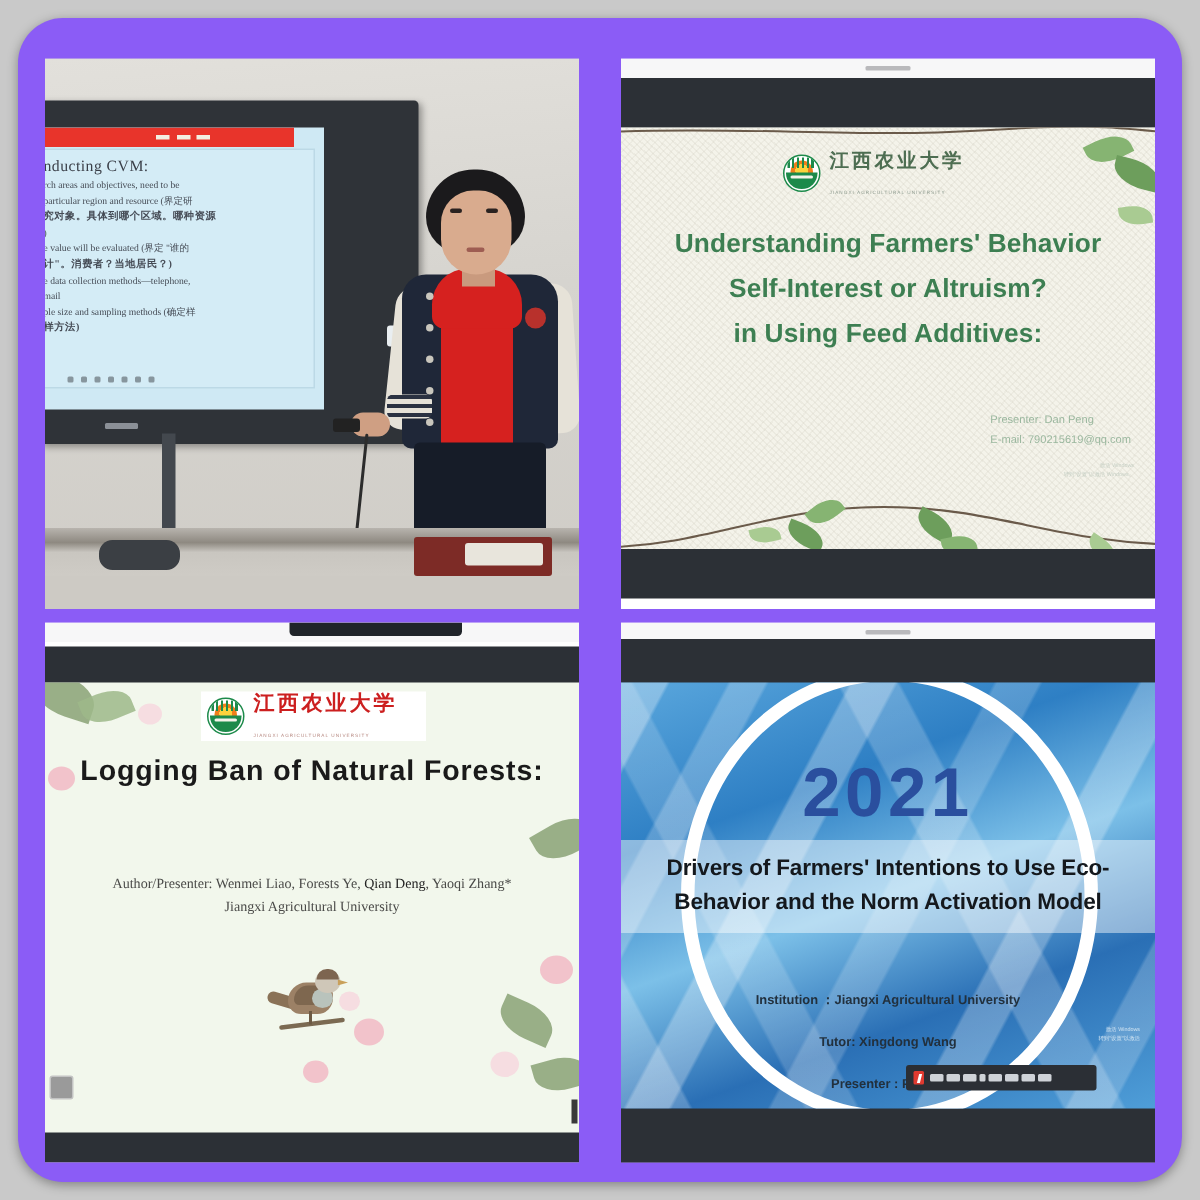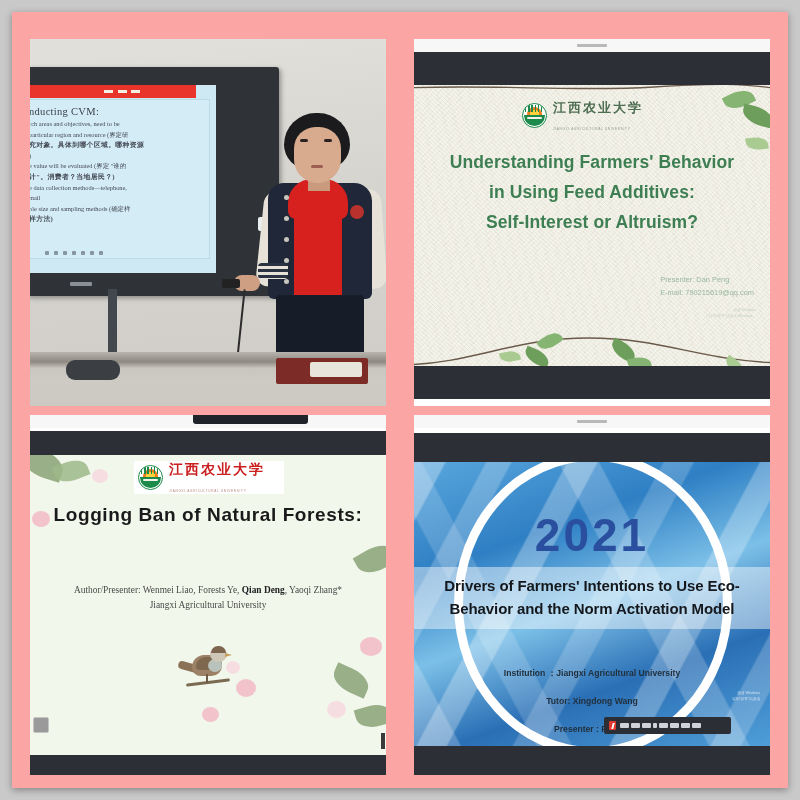--- a/index.html
+++ b/index.html
@@ -3,23 +3,24 @@
 <meta charset="utf-8">
 <style>
   html,body{margin:0;padding:0;}
   body{
     width:800px;height:800px;overflow:hidden;
     background:#c9c9c9;
     font-family:"Liberation Sans", sans-serif;
   }
   .page-frame{
     position:absolute;left:12px;top:12px;width:776px;height:776px;
-    background:#fca5a5;
+    background:#8b5cf6;
     box-shadow:0 2px 7px rgba(0,0,0,.35);
     box-sizing:border-box;
+    border-radius:30px;
   }
   .grid{
     position:absolute;left:18px;top:13px;width:740px;height:750px;
   }
   .cell{position:absolute;overflow:hidden;}
   .cell-tl{left:0px;   top:14px;  width:356px;height:367px;}
   .cell-tr{left:384px; top:14px;  width:356px;height:367px;}
   .cell-bl{left:0px;   top:390px; width:356px;height:360px;}
   .cell-br{left:384px; top:390px; width:356px;height:360px;}
 
@@ -144,21 +145,21 @@
      display:flex;align-items:center;gap:6px;padding-left:4px;box-sizing:border-box;}
   .bl-logo .cn-name{color:#cc1f1f;font-size:14px;}
   .bl-logo .en-name{color:#b5867e;}
   .bl-title{position:absolute;left:0;right:0;top:47px;text-align:center;}
   .bl-title .l1,.bl-title .l2{font-size:19px;font-weight:bold;color:#1a1a1a;line-height:25px;letter-spacing:.6px;}
   .bl-sub{position:absolute;left:0;right:0;top:100px;text-align:center;
      font-family:"Liberation Serif",serif;font-style:italic;font-weight:bold;
      font-size:16px;color:#1a1a1a;letter-spacing:.2px;}
   .bl-authors{position:absolute;left:0;right:0;top:128px;text-align:center;
      font-family:"Liberation Serif",serif;font-size:9.4px;color:#4a4a48;line-height:15px;}
-  .bl-authors b{font-weight:bold;color:#222;}
+  .bl-authors b{font-weight:normal;color:#222;}
   .bird{position:absolute;left:150px;top:188px;width:62px;height:52px;}
   .bird .bod{position:absolute;left:12px;top:12px;width:30px;height:21px;background:#9c8166;
      border-radius:14px 10px 12px 10px;}
   .bird .head{position:absolute;left:30px;top:4px;width:17px;height:15px;background:#cfc7b8;border-radius:50%;}
   .bird .cap{position:absolute;left:31px;top:3px;width:15px;height:7px;background:#7d6550;border-radius:8px 8px 0 0;}
   .bird .beak{position:absolute;left:45px;top:10px;width:7px;height:4px;background:#c9a05a;
      clip-path:polygon(0 0,100% 50%,0 100%);}
   .bird .tail{position:absolute;left:-2px;top:20px;width:22px;height:8px;background:#8a7257;
      border-radius:4px;transform:rotate(16deg);}
   .bird .wing{position:absolute;left:16px;top:14px;width:22px;height:13px;background:#7e674f;
@@ -168,21 +169,21 @@
   .bird .branch{position:absolute;left:6px;top:38px;width:44px;height:3px;background:#7b6a52;
      border-radius:2px;transform:rotate(-7deg);}
   .blossom{position:absolute;border-radius:50%;background:#f2c3cb;}
   .blossom.w{background:#f6dde1;}
   .greenleaf{position:absolute;background:#8aa276;border-radius:0 60% 0 60%;opacity:.85;}
   .bl-leftbtn{position:absolute;left:3px;top:262px;width:14px;height:14px;background:#9a9a9a;
      border:1px solid #c4c4c4;border-radius:2px;}
   .bl-rightbtn{position:absolute;right:1px;top:278px;width:4px;height:16px;background:#3a3a3a;}
 
   
-  .br-stage{position:absolute;left:0;top:18px;width:100%;height:356px;background:#2c3036;}
+  .br-stage{position:absolute;left:0;top:11px;width:100%;height:356px;background:#2c3036;}
   .br-slide{position:absolute;left:0;top:29px;width:100%;height:284px;overflow:hidden;
      background:
        linear-gradient(118deg, rgba(255,255,255,.30) 0 6%, rgba(255,255,255,0) 6.5% 14%,
                                rgba(255,255,255,.22) 14.5% 19%, rgba(255,255,255,0) 19.5% 30%,
                                rgba(255,255,255,.28) 30.5% 36%, rgba(255,255,255,0) 36.5% 49%,
                                rgba(255,255,255,.18) 49.5% 55%, rgba(255,255,255,0) 55.5% 68%,
                                rgba(255,255,255,.26) 68.5% 74%, rgba(255,255,255,0) 74.5% 88%,
                                rgba(255,255,255,.20) 88.5% 94%, rgba(255,255,255,0) 94.5% 100%),
        linear-gradient(160deg,#5aa7dd 0%,#2e7fc4 28%,#7cc0e8 50%,#2a6fb5 72%,#4f9ed8 100%);}
   .br-wash{position:absolute;inset:0;
@@ -315,22 +316,22 @@
                   <span class="wheat"></span>
               </span>
               <span>
                 <span class="cn-name">江西农业大学</span><br>
                 <span class="en-name">JIANGXI AGRICULTURAL UNIVERSITY</span>
               </span>
             </div>
 
             <div class="tr-title">
               <div>Understanding Farmers'   Behavior</div>
+              <div>Self-Interest or Altruism?</div>
               <div>in Using Feed Additives:</div>
-              <div>Self-Interest or Altruism?</div>
             </div>
 
             <div class="tr-meta">
               <div>Presenter: Dan Peng</div>
               <div>E-mail: 790215619@qq.com</div>
             </div>
 
             <div class="tr-watermark">
               <div>激活 Windows</div>
               <div>转到"设置"以激活 Windows。</div>

